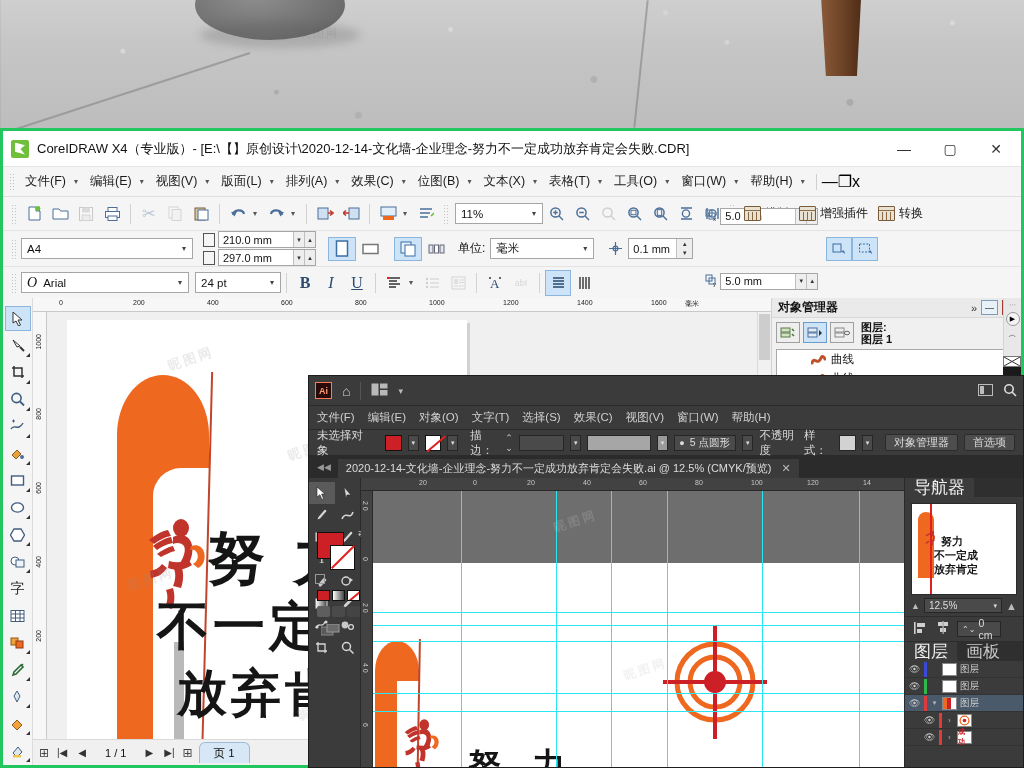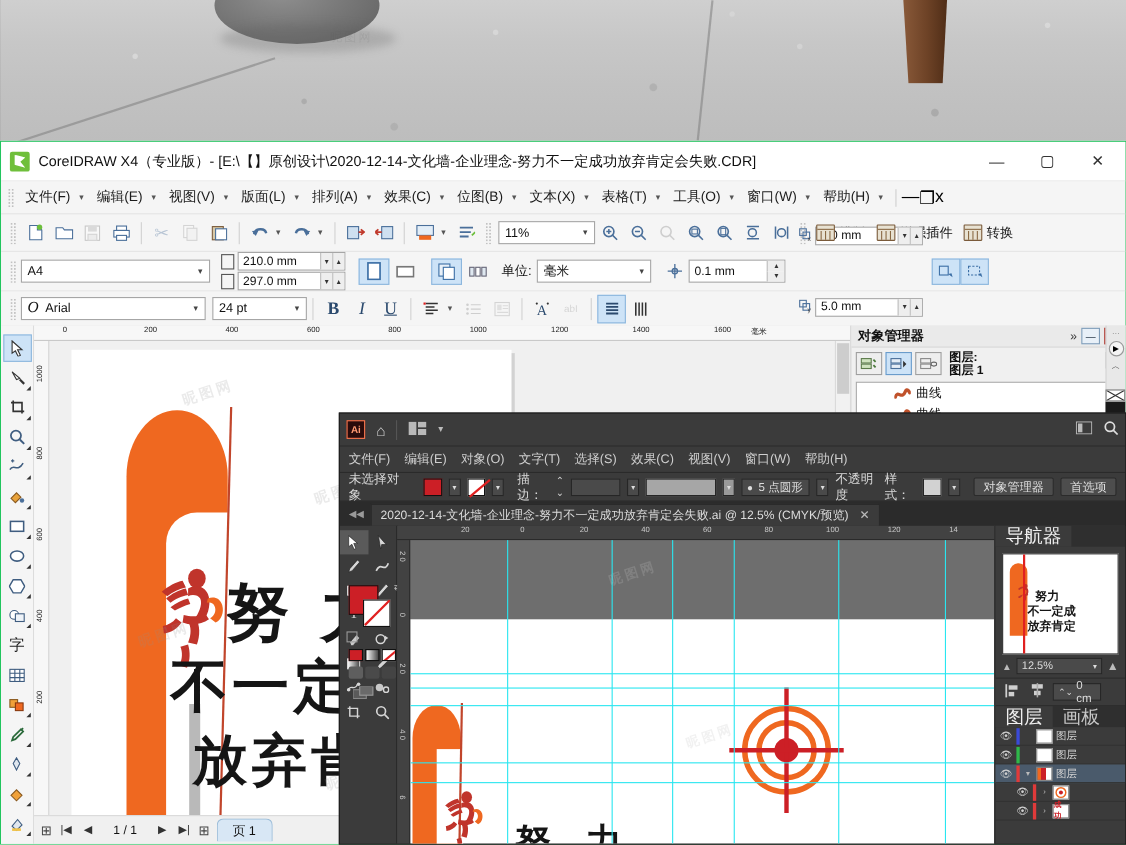--- a/index.html
+++ b/index.html
@@ -28,21 +28,21 @@
       radial-gradient(circle at 35% 90%, rgba(120,120,120,.2) 0 3px, transparent 4px),
       radial-gradient(circle at 65% 10%, rgba(255,255,255,.2) 0 2px, transparent 3px);
     opacity:.9;
   }
   .stool-leg { position:absolute; bottom:auto; background:linear-gradient(90deg,#8a5a3a,#6d4226 55%,#4e2c16); }
   .photo-wm { position:absolute; left:300px; top:26px; width:460px; height:95px;
     opacity:.12; color:#555; font-size:11px; letter-spacing:2px; }
 
   
   .cdr { position:absolute; left:0; top:128px; width:1024px; height:640px;
-    background:#f0f0f0; border:1px solid #22c55e; }
+    background:#f0f0f0; border:3px solid #22c55e; }
   .cdr-title { height:36px; display:flex; align-items:center; padding:0 2px 0 8px;
     background:#ffffff; border-bottom:1px solid #e6e6e6; }
   .cdr-logo { width:18px; height:18px; margin-right:8px; background:#6fbf3b;
     border-radius:2px; position:relative; }
   .cdr-logo::after{ content:""; position:absolute; left:4px; top:3px; width:10px; height:12px;
     background:#fff; clip-path:polygon(0 0,100% 22%,55% 55%,100% 100%,0 78%); }
   .cdr-title-text { font-size:13px; color:#111; white-space:nowrap; overflow:hidden; }
   .wbtns { margin-left:auto; display:flex; }
   .wbtn { width:46px; height:34px; display:flex; align-items:center; justify-content:center;
     font-size:14px; color:#333; }
@@ -516,21 +516,21 @@
       <div class="combo" style="width:104px;">
         <span>毫米</span>
         <span class="arw">▾</span>
       </div>
       <div class="tbtn" style="margin-left:8px;">
         <svg width="15" height="15" viewBox="0 0 15 15">
             <path d="M7.5 1v13M1 7.5h13" stroke="#4a6f9a" stroke-width="1.2"></path>
             <circle cx="7.5" cy="7.5" r="2.4" fill="none" stroke="#4a6f9a" stroke-width="1.2"></circle>
           </svg>
         </div>
-      <div class="spinbox" style="width:88px;height:21px;">
+      <div class="spinbox" style="width:65px;height:21px;">
         <span>0.1 mm</span>
         <span class="spin-ctl" style="flex-direction:column;width:16px;height:19px;">
             <span>▴</span>
             <span>▾</span>
           </span>
       </div>
       <div class="pgstack" style="margin-left:12px;gap:48px;">
         <div class="pgrow">
           <span class="pgico" style="border:none;">
             <svg width="13" height="13" viewBox="0 0 13 13">

